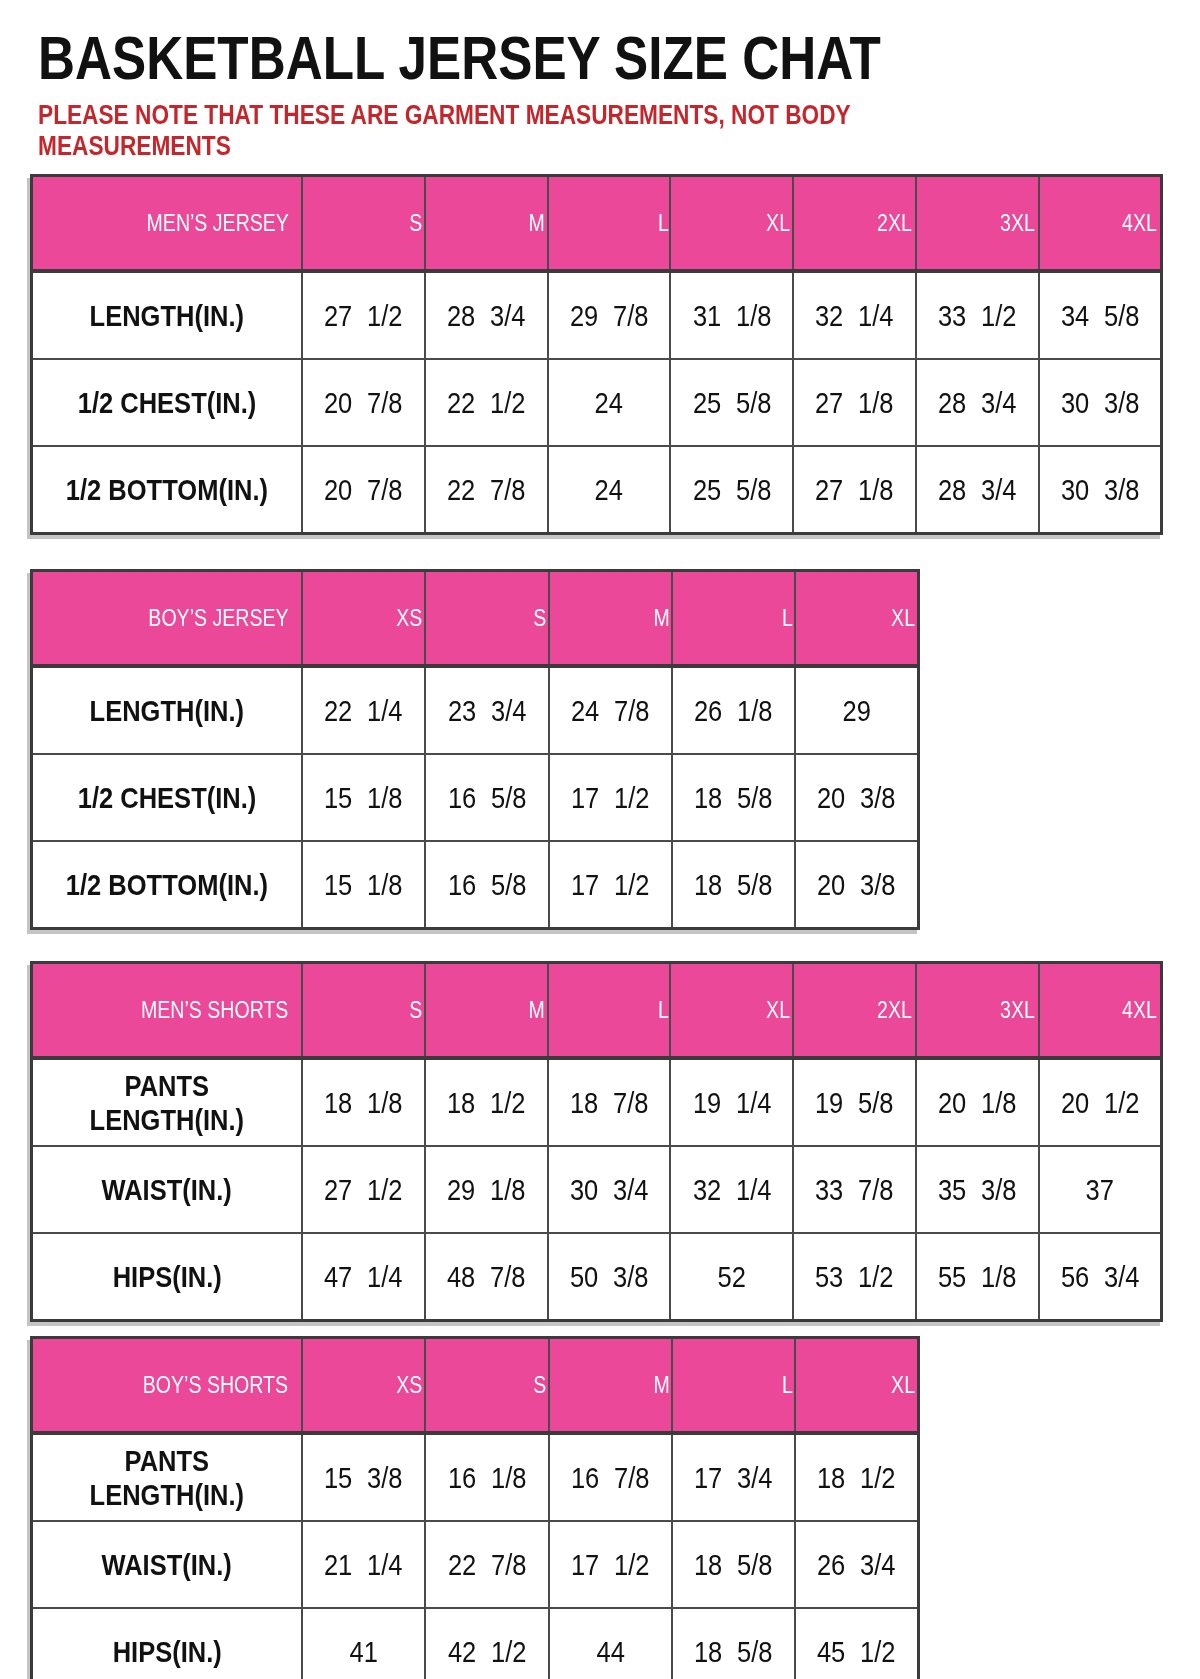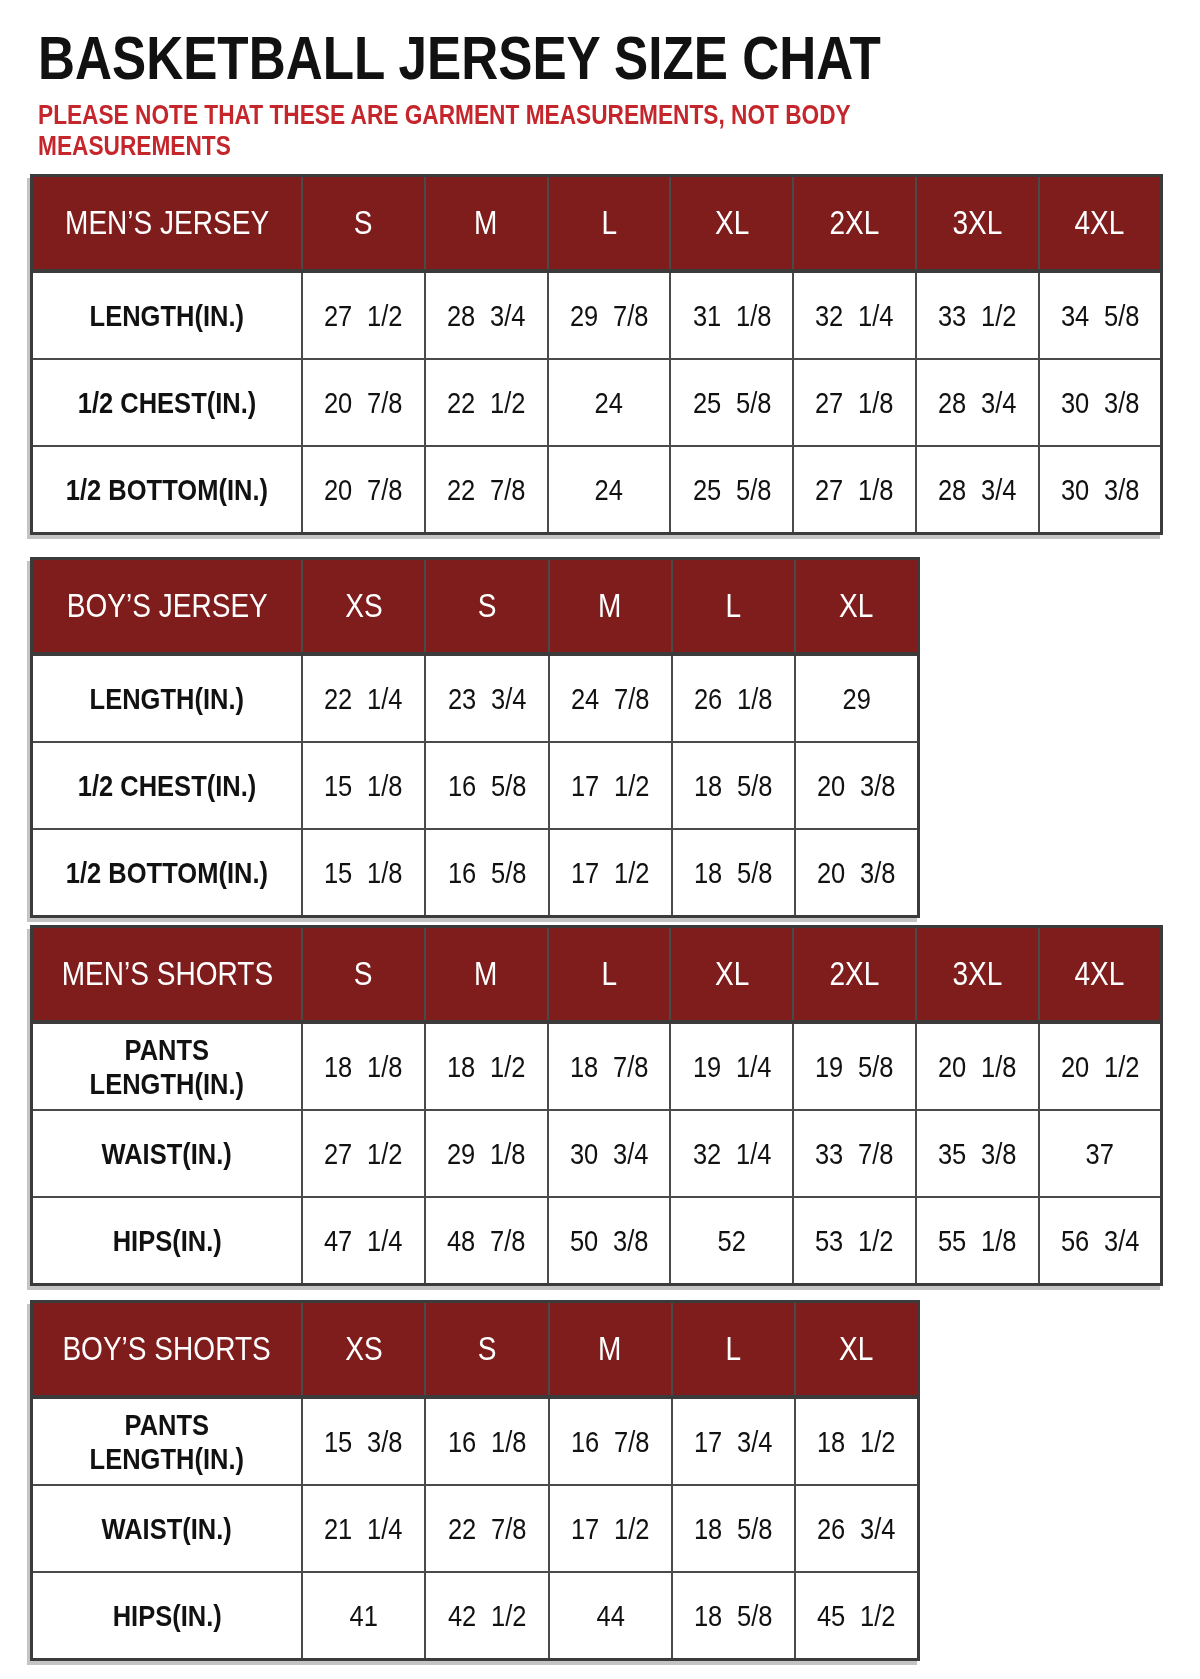--- a/index.html
+++ b/index.html
@@ -55,43 +55,44 @@
   table.size-table.cols-8 { width: 1133px; }
   table.size-table.cols-6 { width: 890px;  }
   table.size-table th, table.size-table td {
     border: 2px solid #4a4a4a;
     text-align: center;
     vertical-align: middle;
     padding: 0;
     overflow: hidden;
   }
   table.size-table th {
-    background: #7f1d1d;
+    background: #ec4899;
     color: #ffffff;
     font-weight: normal;
-    font-size: 33px;
+    font-size: 23px;
     height: 92px;
     border-bottom: 4px solid #3b3b3b;
+    text-align: right;
   }
   table.size-table th:first-child { width: 268px; }
   table.size-table td {
     color: #111111;
     font-size: 30px;
     height: 85px;
   }
   td.lbl {
     font-weight: bold;
     font-size: 31px;
     line-height: 34px;
     text-decoration: underline;
   }
   td.val { word-spacing: 9px; }
   #t1 { margin-top: 12px; }
-  #t2 { margin-top: 22px; }
-  #t3 { margin-top: 7px; }
+  #t2 { margin-top: 34px; }
+  #t3 { margin-top: 31px; }
   #t4 { margin-top: 14px; }
 </style>
 </head>
 <body>
 
 <div class="wrap">
 
   <h1 class="title">BASKETBALL JERSEY SIZE CHAT</h1>
 
   <p class="note top">PLEASE NOTE THAT THESE ARE GARMENT MEASUREMENTS, NOT BODY

